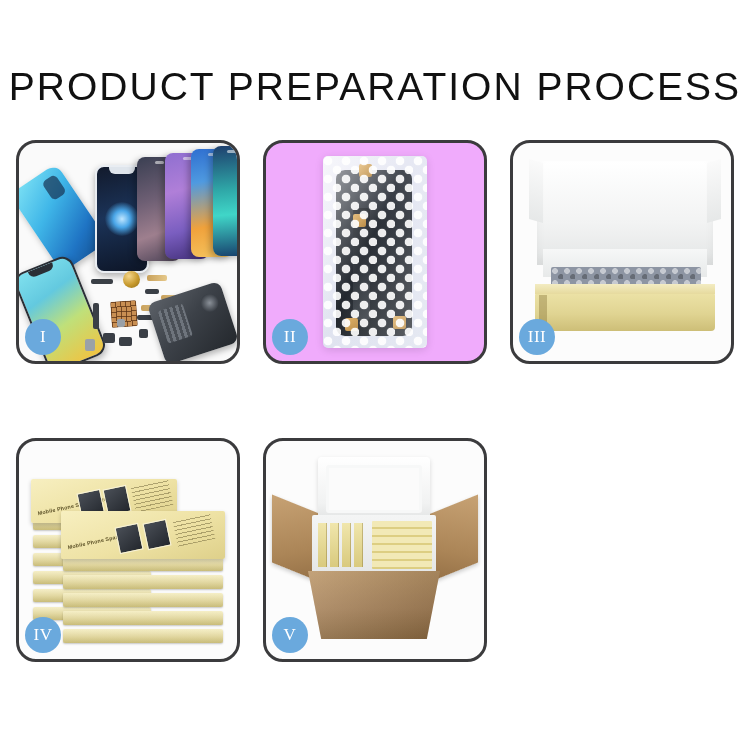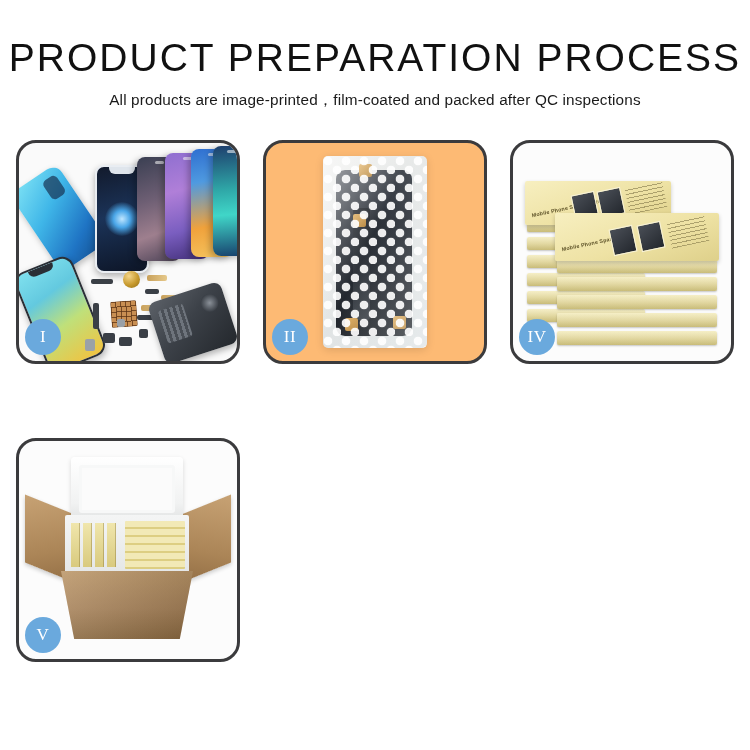--- a/index.html
+++ b/index.html
@@ -16,20 +16,21 @@
   
   .header { width: 750px; text-align: center; padding-top: 38px; }
   .title {
     font-size: 39px;
     font-weight: 400;
     letter-spacing: 2.0px;
     color: #111111;
     line-height: 1.05;
     white-space: nowrap;
     font-family: "Liberation Sans", sans-serif;
+    margin-top: 29px;
   }
   .subtitle {
     margin-top: 11px;
     font-size: 15.3px;
     font-weight: 400;
     letter-spacing: 0.15px;
     color: #1a1a1a;
     white-space: nowrap;
   }
 
@@ -165,21 +166,21 @@
       repeating-linear-gradient(0deg,rgba(90,50,20,.75) 0 1px,transparent 1px 5px),
       repeating-linear-gradient(90deg,rgba(90,50,20,.75) 0 1px,transparent 1px 5px),
       #c98f52;
     transform: rotate(-4deg);
   }
   .prt { position: absolute; background:#3a3f46; border-radius:2px; }
   .prt.f { background: linear-gradient(90deg,#c8a05a,#e6c98b); }
   .prt.g { background:#9aa1a8; }
 
   
-  .p2 { background: #fdba74; }
+  .p2 { background: #f0abfc; }
   .bagwrap {
     position: absolute; left: 50%; top: 50%;
     width: 104px; height: 192px; margin: -96px 0 0 -52px;
   }
   .bag {
     position: absolute; inset: 0; border-radius: 5px;
     background: linear-gradient(135deg,rgba(236,242,246,.92),rgba(214,226,234,.92));
     box-shadow: 0 2px 8px rgba(0,0,0,.13);
     overflow: hidden;
   }
@@ -390,21 +391,20 @@
   .c6tape {
     position: absolute; width: 18px; height: 22px;
     background: rgba(150,120,78,.75);
   }
 </style>
 </head>
 <body>
 
 <div class="header">
   <div class="title">PRODUCT PREPARATION PROCESS</div>
-  <div class="subtitle">All products are image-printed，film-coated and packed after QC inspections</div>
 </div>
 
 <div class="grid">
 
   <div class="panel p1">
     <div class="stage">
       <div class="ph-back"></div>
       <div class="ph-glass"></div>
       <div class="fan fan1"></div>
       <div class="fan fan2"></div>
@@ -441,20 +441,29 @@
           <div class="tape" style="left:22px;top:162px;"></div>
           <div class="tape" style="left:70px;top:160px;"></div>
           <div class="bubbles"></div>
           <div class="bagsheen"></div>
         </div>
       </div>
     </div>
     <div class="badge">II</div>
   </div>
 
+  <div class="panel p3">
+    <div class="stage">
+      <div class="lid3"></div>
+      <div class="foam3"></div>
+      <div class="items3"></div>
+      <div class="tray3"></div>
+    </div>
+    <div class="badge">III</div>
+  </div>
 
   <div class="panel p4">
     <div class="stage">
       <div class="stack">
         <div class="bx" style="left:2px;top:56px;width:118px;height:13px;">
             <i class="side"></i>
           </div>
         <div class="bx" style="left:2px;top:74px;width:118px;height:13px;">
             <i class="side"></i>
           </div>

